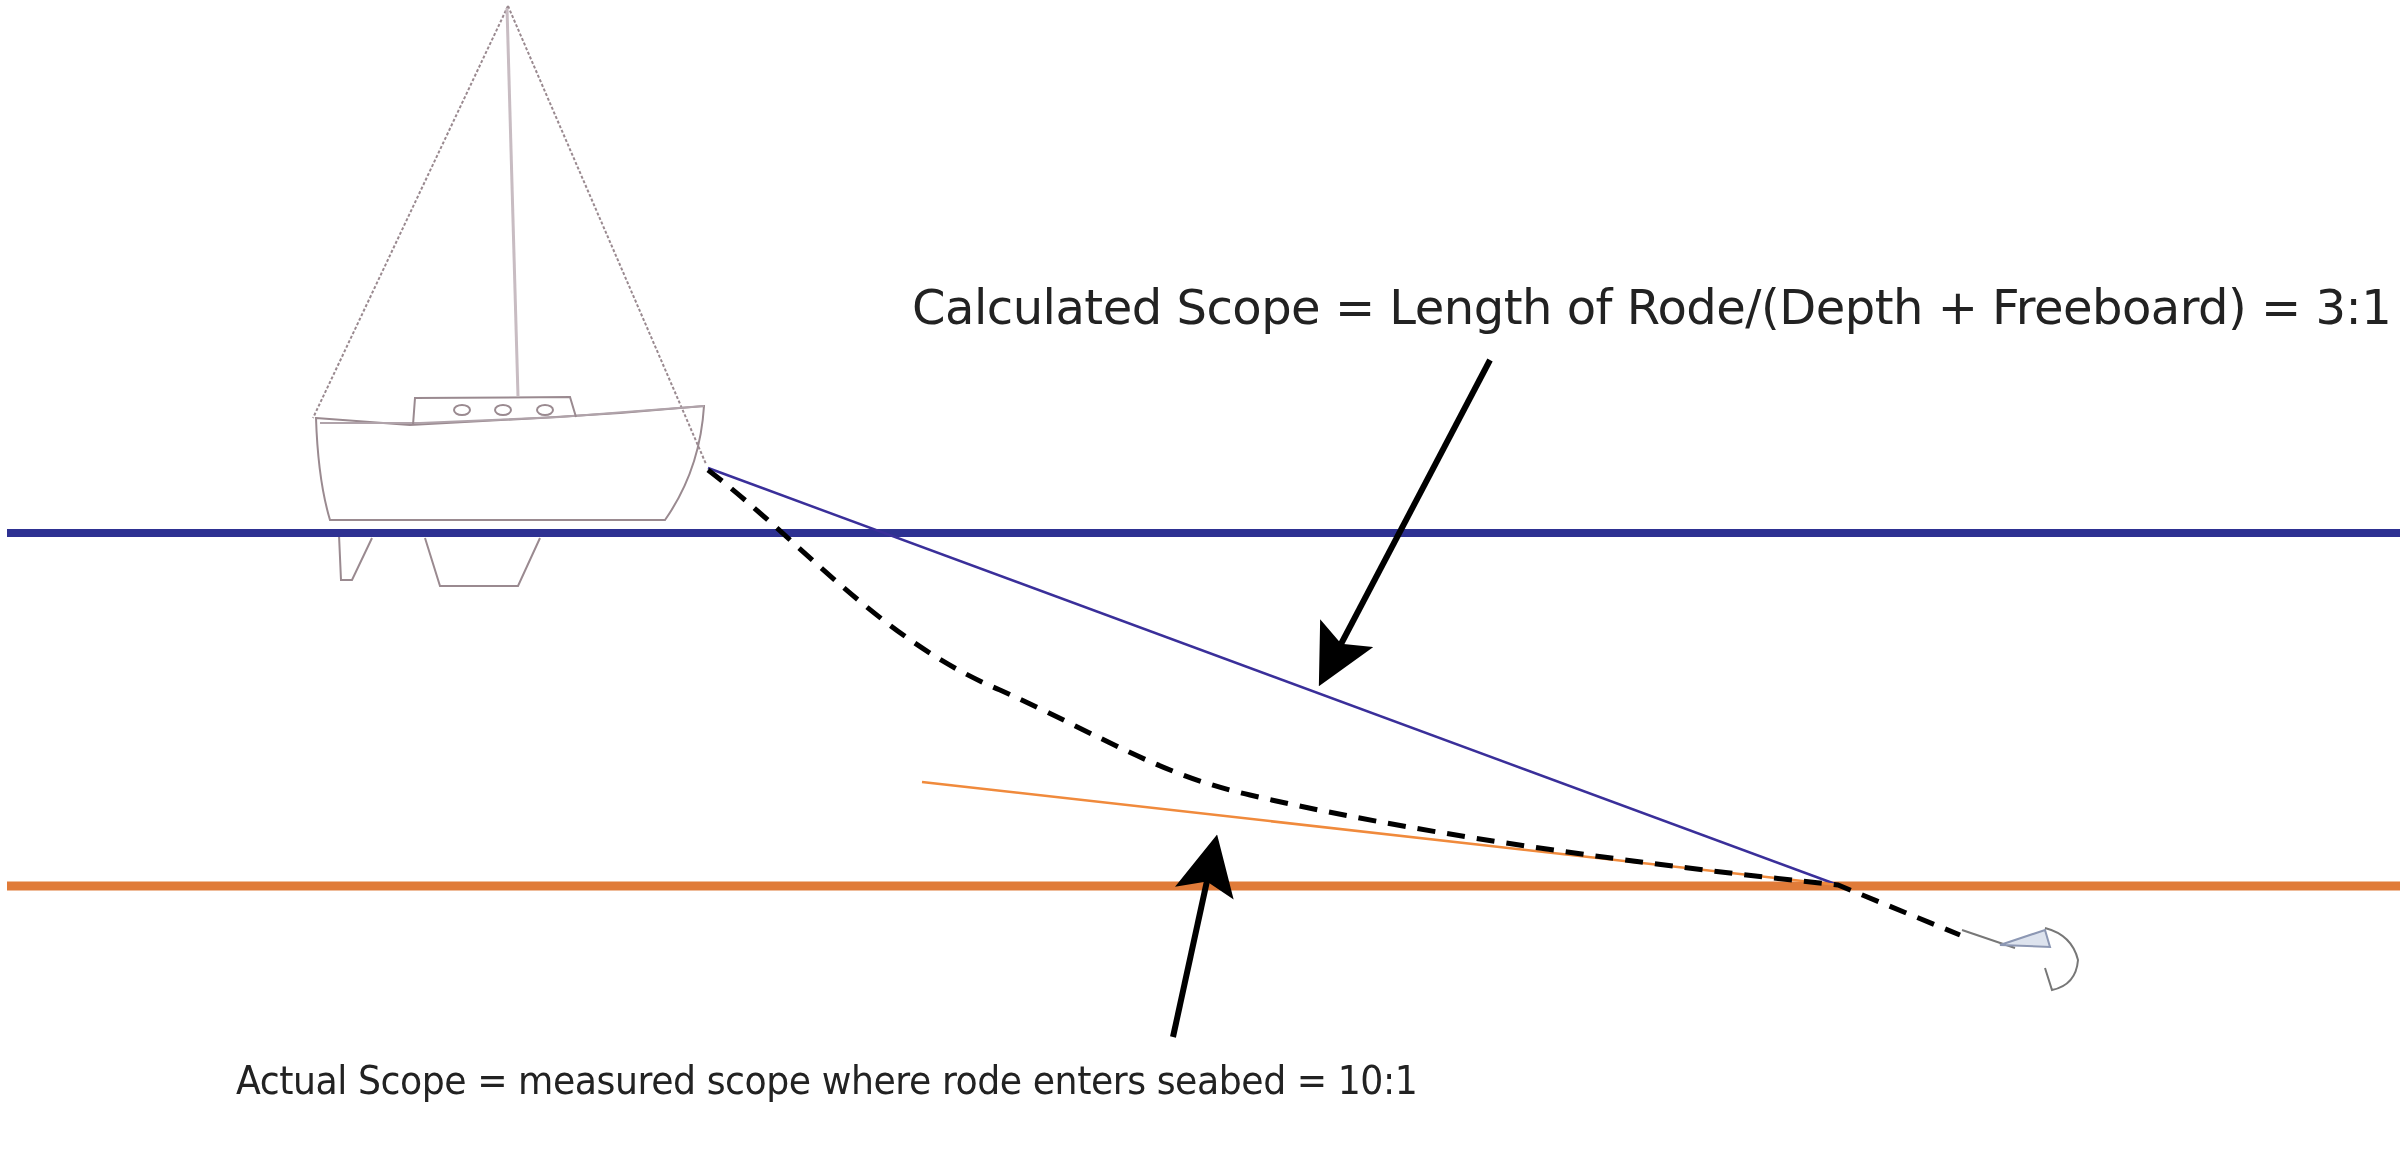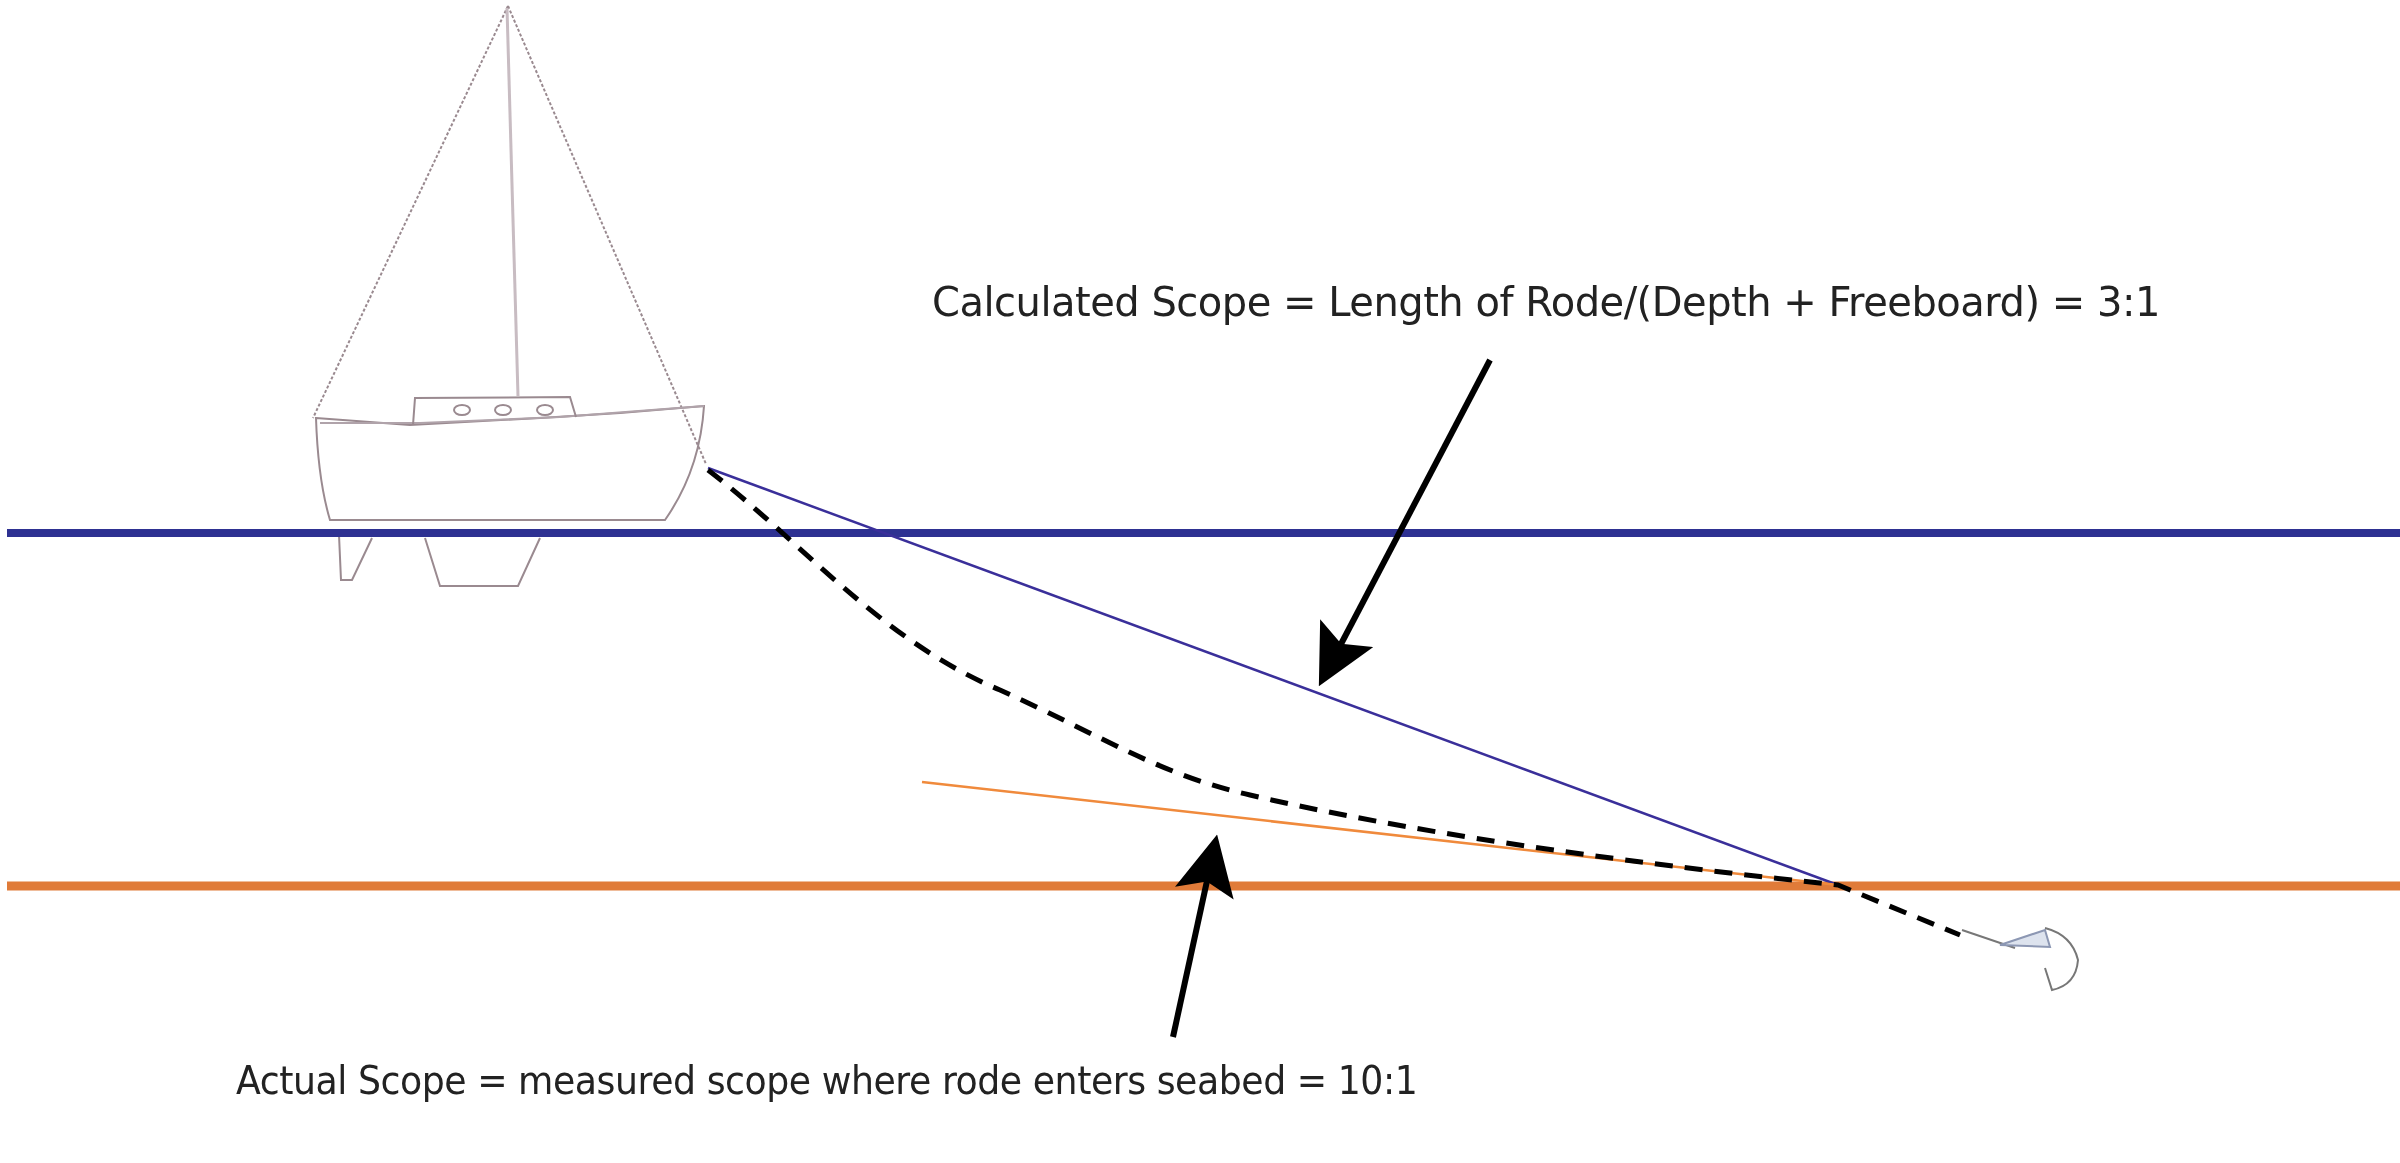--- a/index.html
+++ b/index.html
@@ -5,21 +5,21 @@
     html, body { margin: 0; padding: 0; background: #ffffff; }
     body { width: 2400px; height: 1163px; position: relative; overflow: hidden; }
     svg.canvas { position: absolute; left: 0; top: 0; }
     .label {
       position: absolute;
       font-family: "DejaVu Sans", sans-serif;
       color: #222222;
       white-space: nowrap;
       letter-spacing: -0.5px;
     }
-    .label-top { left: 932px; top: 279px; font-size: 40px; }
+    .label-top { left: 912px; top: 279px; font-size: 48px; }
     .label-bottom { left: 236px; top: 1058px; font-size: 39px; transform: scaleX(0.93); transform-origin: left top; }
   </style>
 </head>
 <body>
 
 <svg class="canvas" width="2400" height="1163" viewBox="0 0 2400 1163" xmlns="http://www.w3.org/2000/svg">
   <defs>
     <marker id="arrowhead" markerWidth="10" markerHeight="10" refX="6" refY="5" orient="auto" markerUnits="strokeWidth">
       <path d="M0,0 L10,5 L0,10 L2,5 Z" fill="#000"></path>
     </marker>

